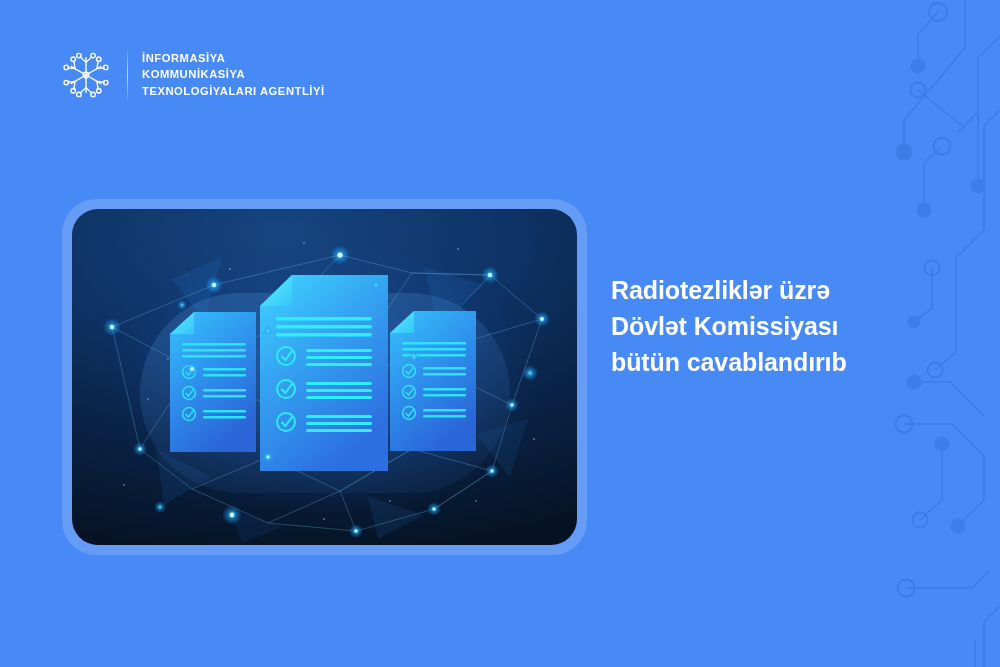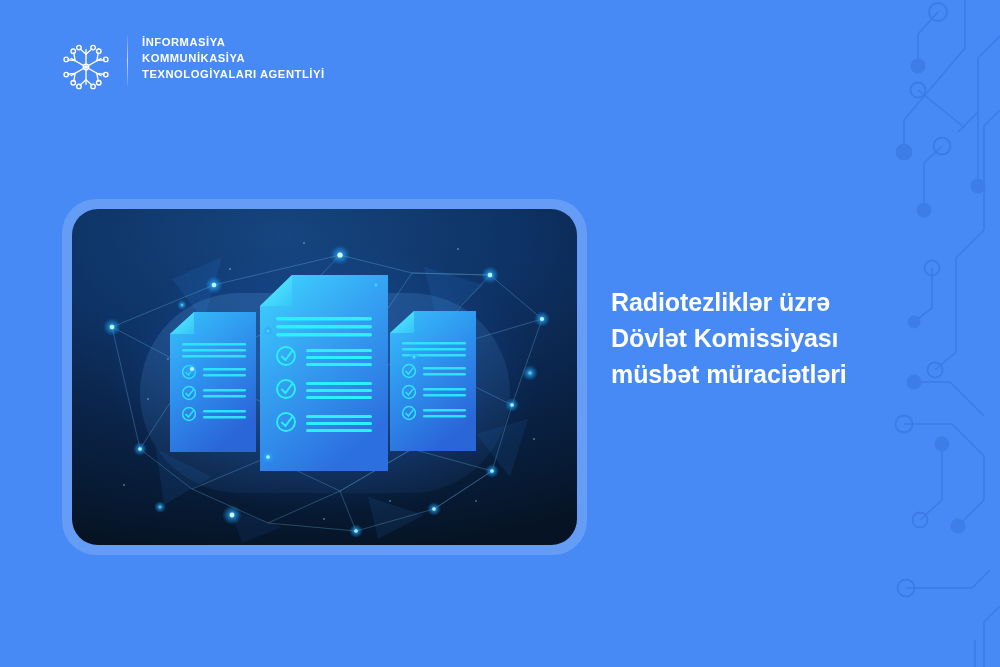--- a/index.html
+++ b/index.html
@@ -13,22 +13,22 @@
 
   
   #circuit-deco {
     position:absolute; top:0; right:0;
     width:120px; height:667px;
     pointer-events:none;
   }
 
   
   #logo-lockup {
-    position:absolute; left:57px; top:36px;
-    display:flex; align-items:flex-start; gap:0px;
+    position:absolute; left:57px; top:44px;
+    display:flex; align-items:center; gap:0px;
   }
   #logo-mark { width:58px; height:62px; flex:0 0 auto; }
   #logo-divider {
     width:1px; height:50px;
     background:linear-gradient(to bottom, rgba(255,255,255,.10), rgba(255,255,255,.72), rgba(255,255,255,.10));
     margin:0 14px 0 12px;
   }
   #logo-text {
     display:flex; flex-direction:column;
     gap:3px;
@@ -55,21 +55,21 @@
     border-radius:26px;
     overflow:hidden;
     background:
       radial-gradient(120% 95% at 42% 8%, #16457f 0%, #0e3366 38%, #0a2348 64%, #071a33 86%, #061324 100%);
   }
   #illustration-svg { position:absolute; inset:0; width:100%; height:100%; display:block; }
 
   
   #headline {
     position:absolute;
-    left:611px; top:284px;
+    left:611px; top:272px;
     width:340px;
   }
   #headline .hl-line {
     color:#ffffff;
     font-size:25px;
     font-weight:700;
     letter-spacing:-0.1px;
     line-height:36px;
     white-space:nowrap;
   }
@@ -371,14 +371,14 @@
         <circle cx="404" cy="292" r="0.9"></circle>
       </g>
     </svg>
 
   </div>
 </div>
 
 <div id="headline">
   <div class="hl-line">Radiotezliklər üzrə</div>
   <div class="hl-line">Dövlət Komissiyası</div>
-  <div class="hl-line">müsbət müraciətləri</div>
+  <div class="hl-line">bütün cavablandırıb</div>
 </div>
 
 </body></html>

